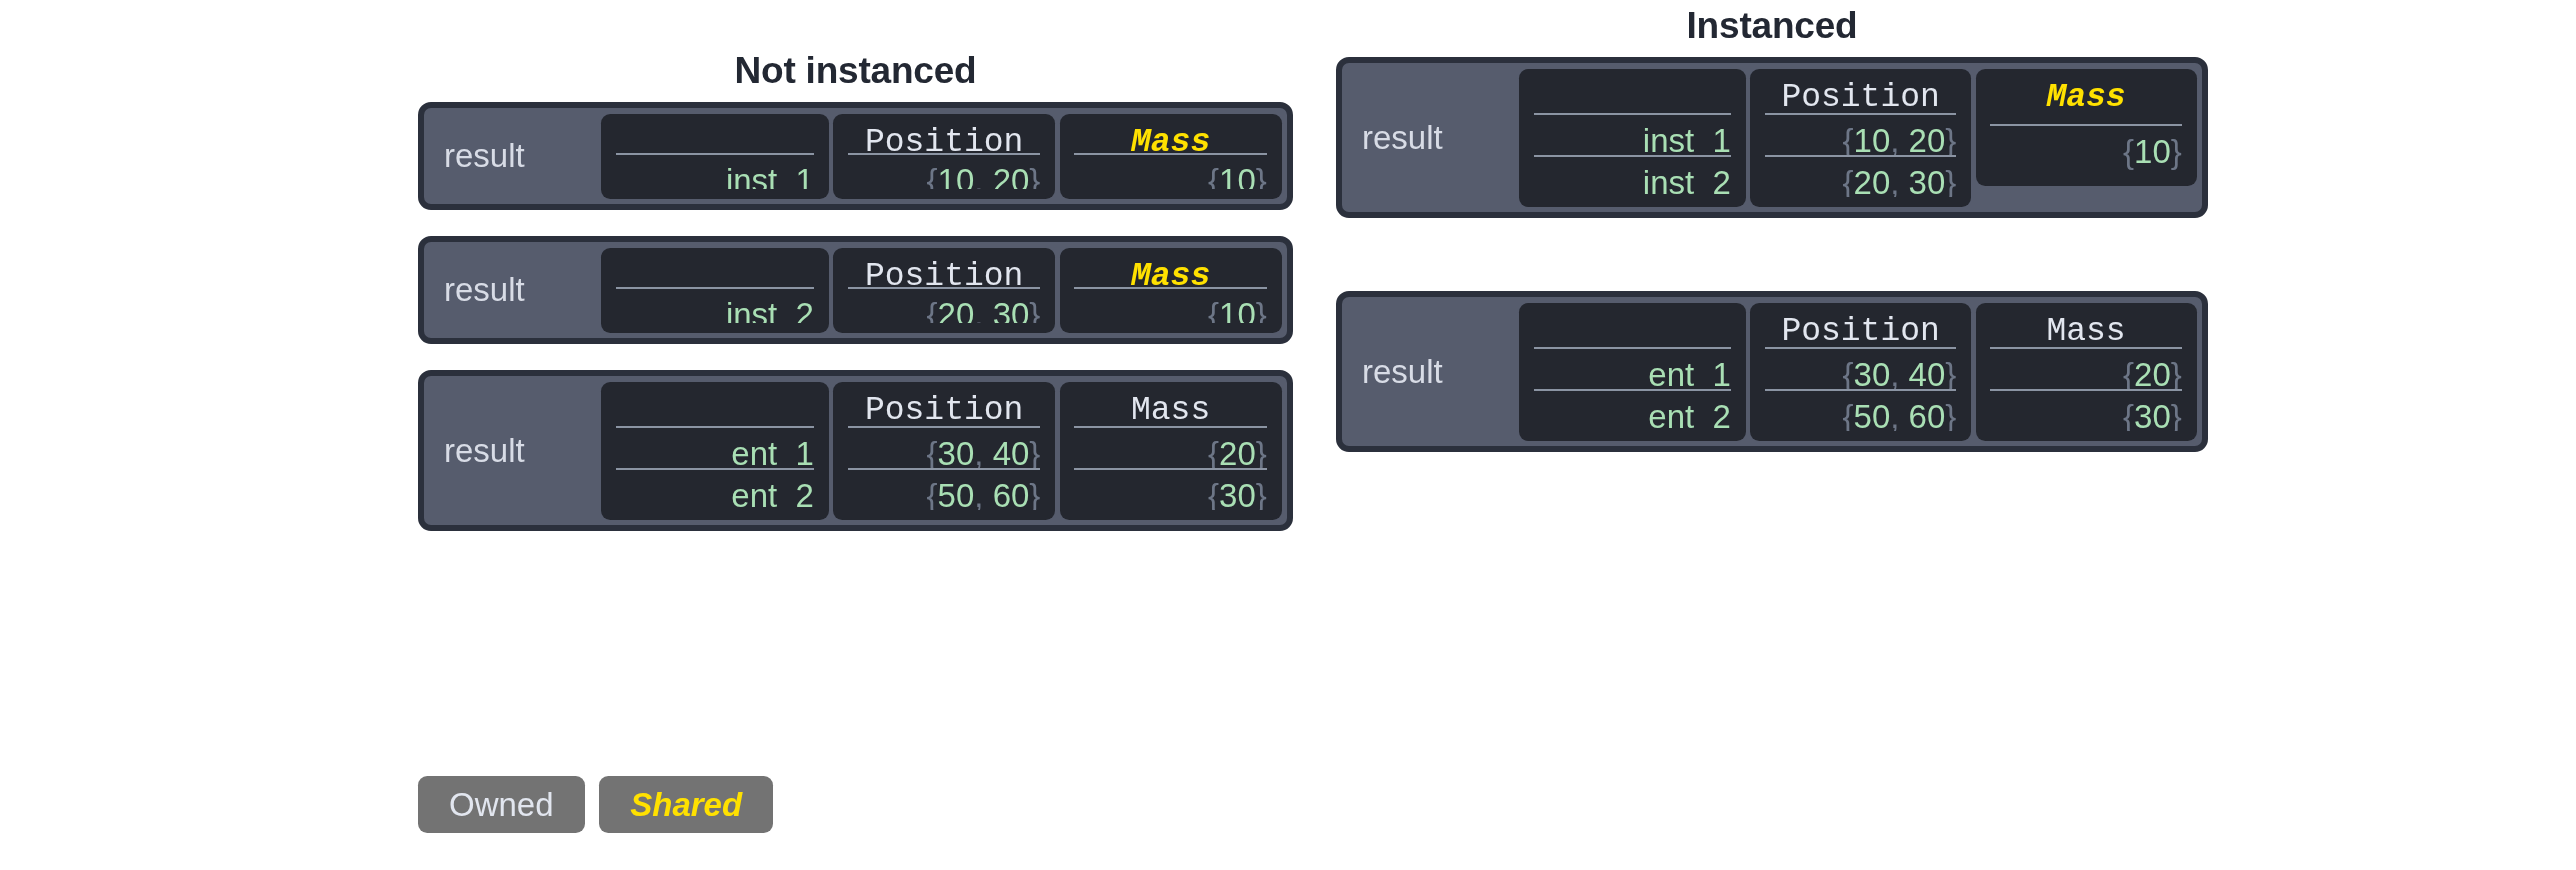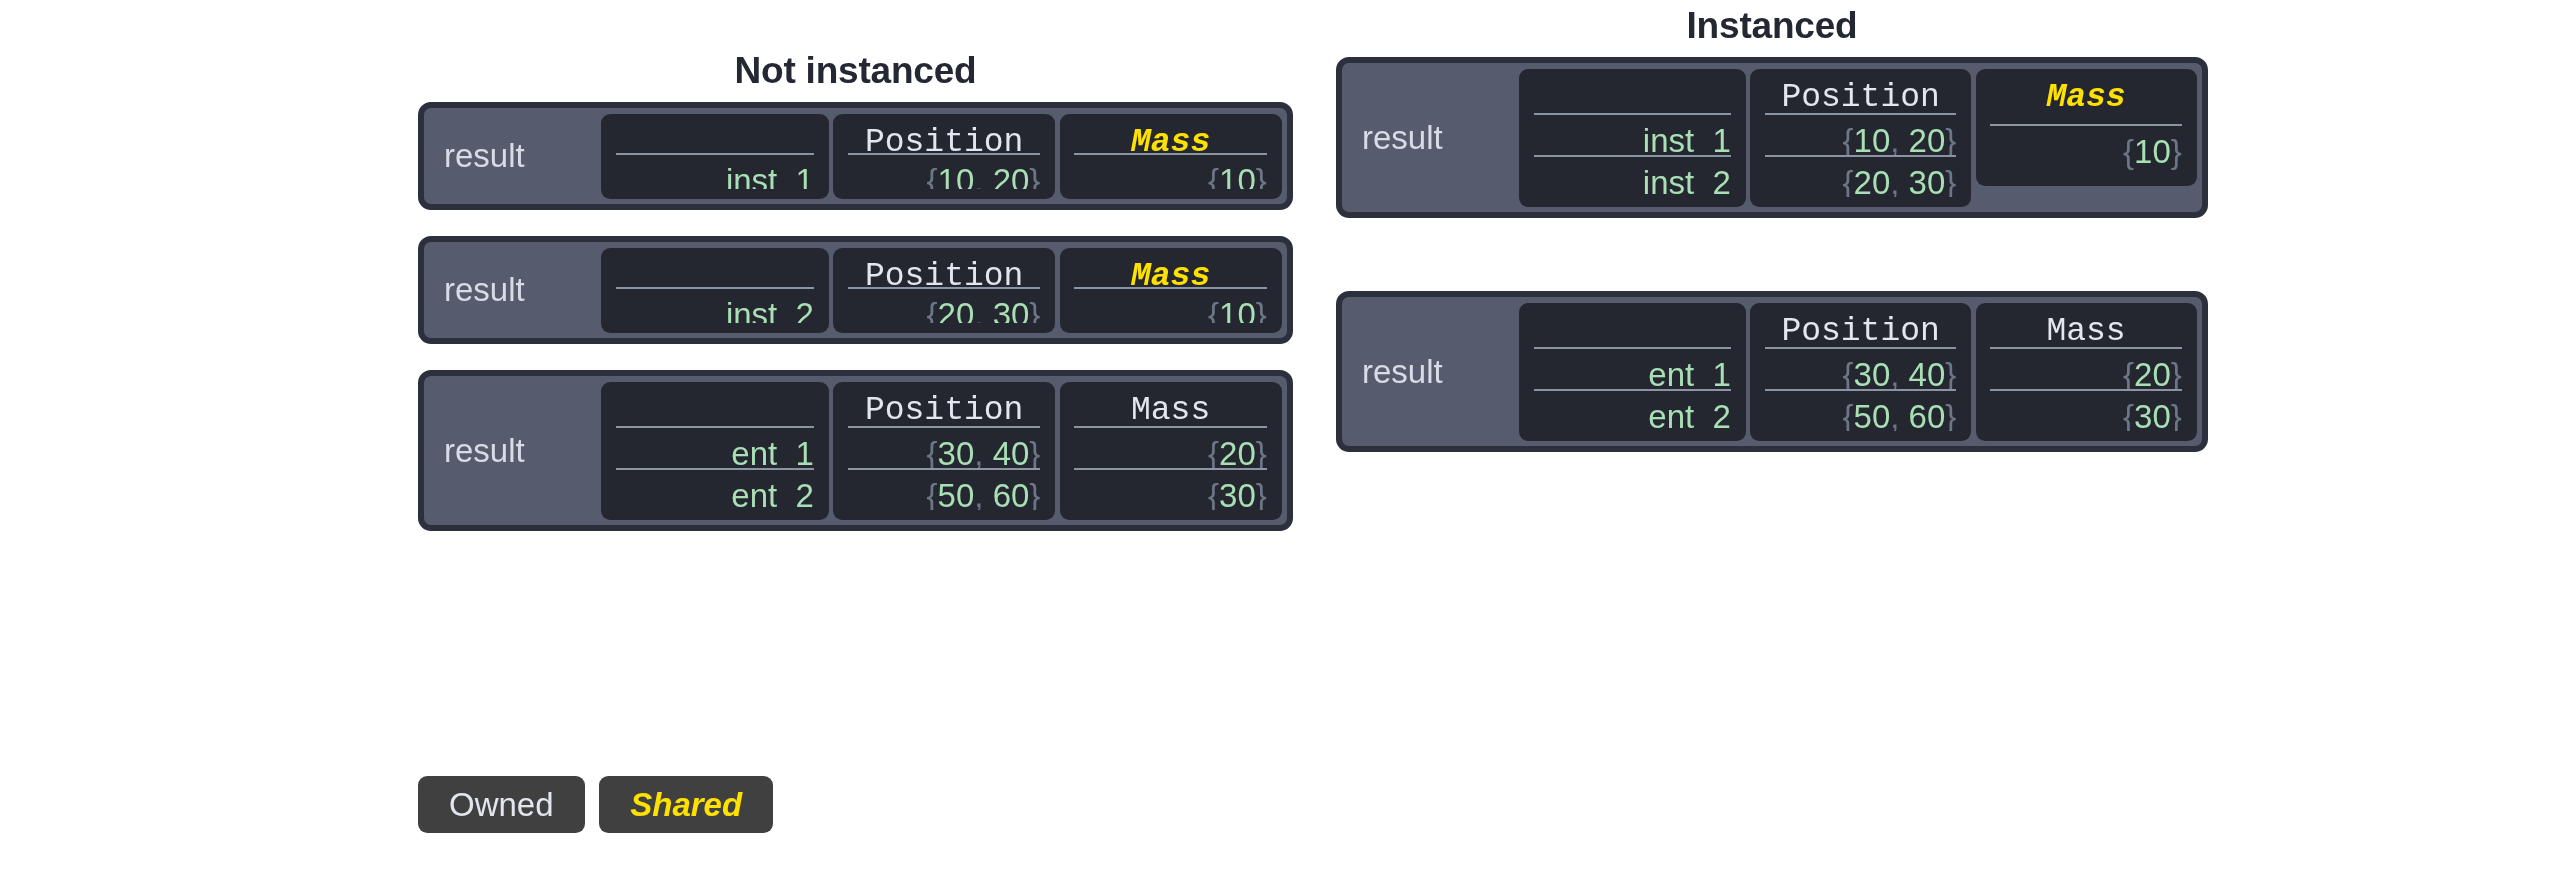--- a/index.html
+++ b/index.html
@@ -128,21 +128,21 @@
   
   .legend {
     position: absolute;
     left: 418px;
     top: 776px;
     display: flex;
     flex-direction: row;
     gap: 14.7px;
   }
   .legend-chip {
-    background: #404040;
+    background: #737373;
     border-radius: 9.2px;
     height: 57px;
     line-height: 57px;
     padding: 0 31px;
     font-size: 33px;
     color: #e2e6ef;
     white-space: nowrap;
     box-sizing: border-box;
   }
   .legend-chip.shared {

